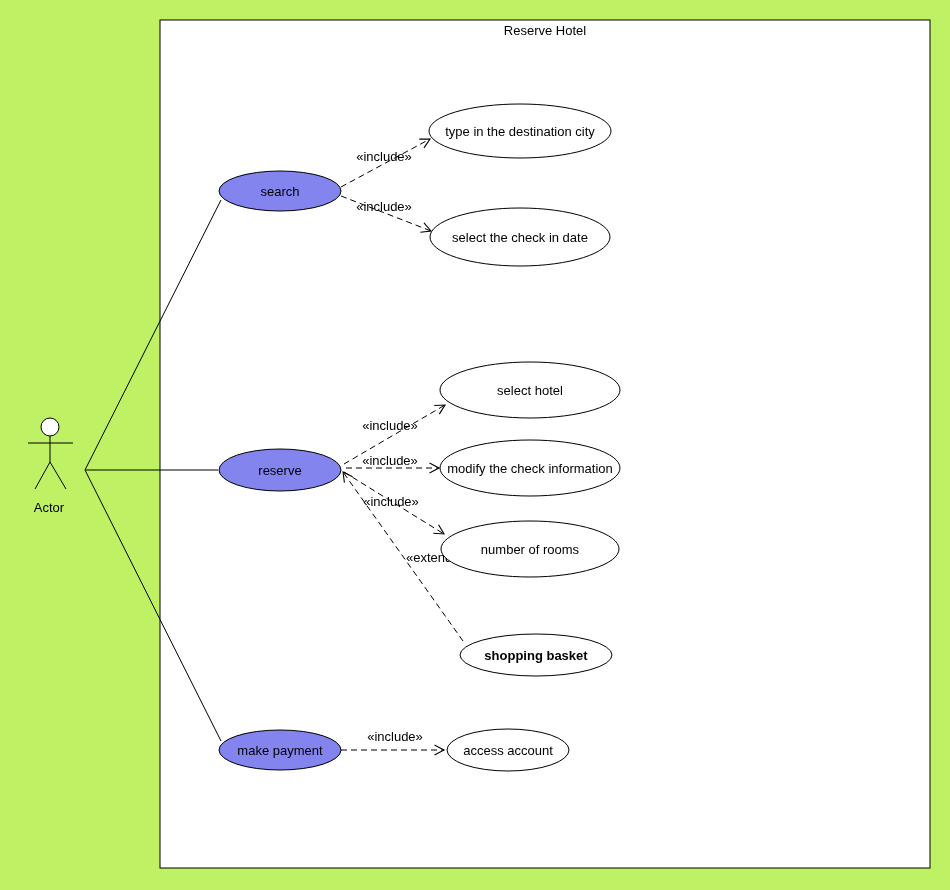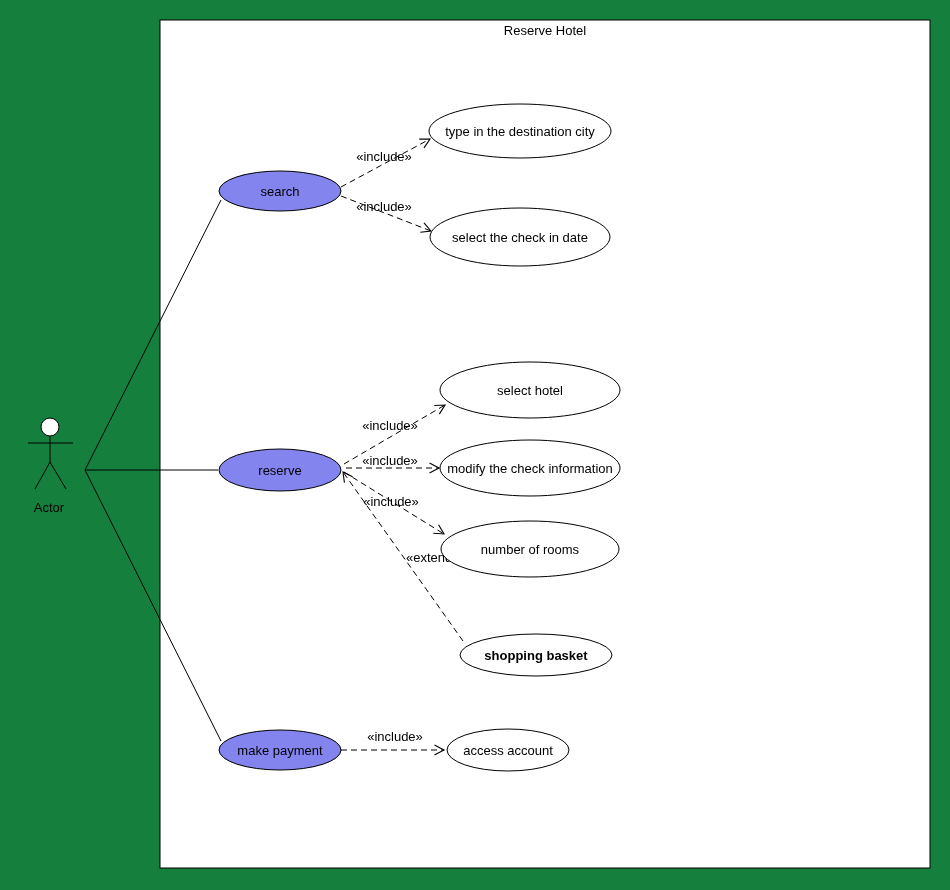--- a/index.html
+++ b/index.html
@@ -4,21 +4,21 @@
 <style>
   html, body {
     margin: 0;
     padding: 0;
     background: #ffffff;
   }
   .canvas {
     width: 950px;
     height: 890px;
     position: relative;
-    background: #15803d;
+    background: #bef264;
   }
   svg {
     display: block;
   }
   text {
     font-family: "Liberation Sans", sans-serif;
     font-size: 13px;
     fill: #000000;
   }
   text.bold {

